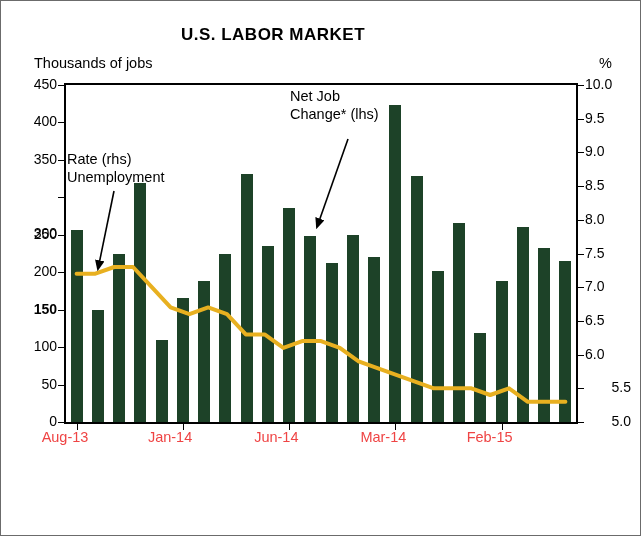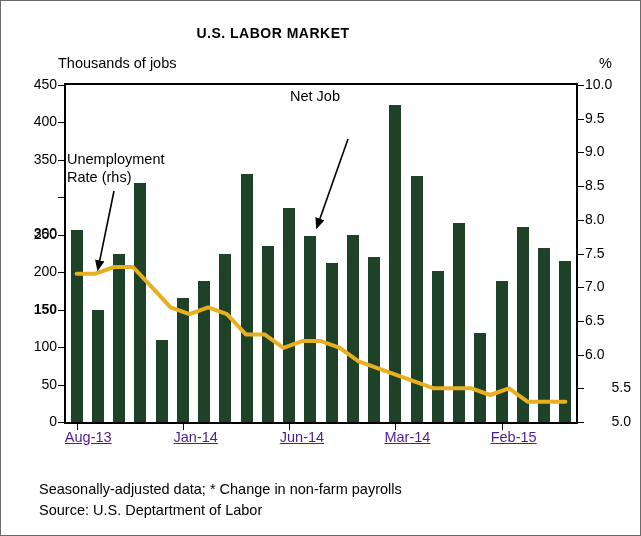--- a/index.html
+++ b/index.html
@@ -18,32 +18,31 @@
     border: 1px solid #6b6b6b;
     box-sizing: border-box;
     overflow: hidden;
   }
   #title {
     position: absolute;
     top: 24px;
     left: 0;
     width: 544px;
     text-align: center;
-    font-size: 14px;
+    font-size: 17px;
     font-weight: bold;
     letter-spacing: 0.5px;
     color: #000;
   }
   #lhs-axis-label {
     position: absolute;
     top: 54px;
     left: 33px;
     font-size: 14.5px;
     color: #000;
-    margin-left: 24px;
   }
   #rhs-axis-label {
     position: absolute;
     top: 54px;
     right: 28px;
     font-size: 14.5px;
     color: #000;
   }
 
   
@@ -103,24 +102,23 @@
     position: absolute;
     left: 577px;
     width: 6px;
     height: 1px;
     background: #000;
   }
   .xlabel {
     position: absolute;
     top: 428px;
     font-size: 14.5px;
-    color: #4c1d95;
-    text-align: right;
+    color: #ef4444;
+    text-align: left;
     width: 70px;
-    text-decoration: underline;
   }
   .tickmark-x {
     position: absolute;
     top: 423px;
     width: 1px;
     height: 6px;
     background: #000;
   }
 
   
@@ -259,26 +257,23 @@
     <defs>
       <marker id="arrowhead" markerWidth="7" markerHeight="7" refX="5.5" refY="3" orient="auto">
         <polygon points="0 0, 7 3, 0 6" fill="#000"></polygon>
       </marker>
     </defs>
     <line x1="113" y1="190" x2="97" y2="268" stroke="#000" stroke-width="1.6" marker-end="url(#arrowhead)"></line>
     <line x1="347" y1="138" x2="316" y2="226" stroke="#000" stroke-width="1.6" marker-end="url(#arrowhead)"></line>
   </svg>
 
   <div class="annot" id="annot-unemployment">
+    <div>Rate (rhs)</div>
     <div>Unemployment</div>
-    <div>Rate (rhs)</div>
   </div>
 
   <div class="annot" id="annot-netjob">
     <div>Net Job</div>
+    <div>Change* (lhs)</div>
   </div>
 
-  <div id="footnote">
-    <div>Seasonally-adjusted data; * Change in non-farm payrolls</div>
-    <div>Source: U.S. Deptartment of Labor</div>
-  </div>
 
 </div>
 
 </body></html>

